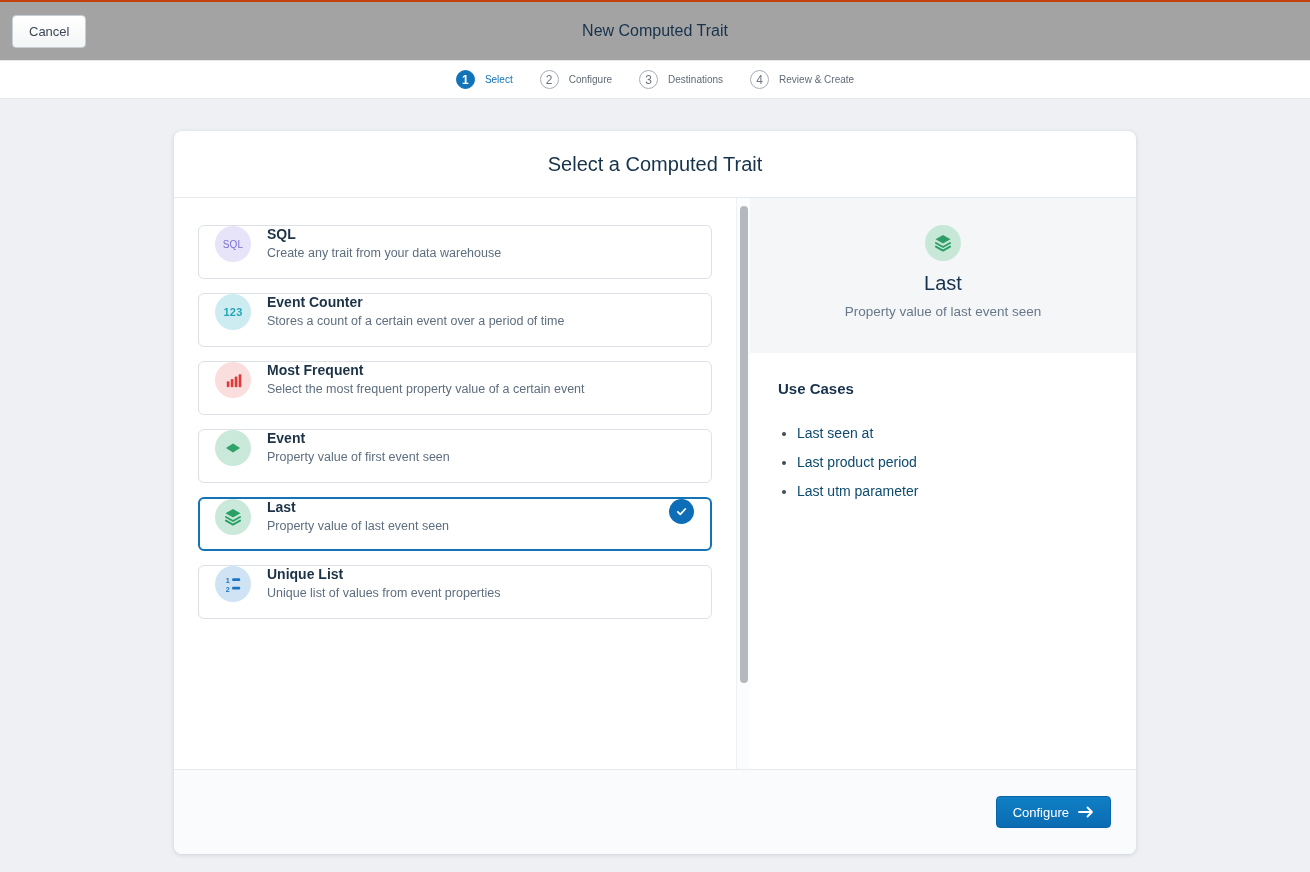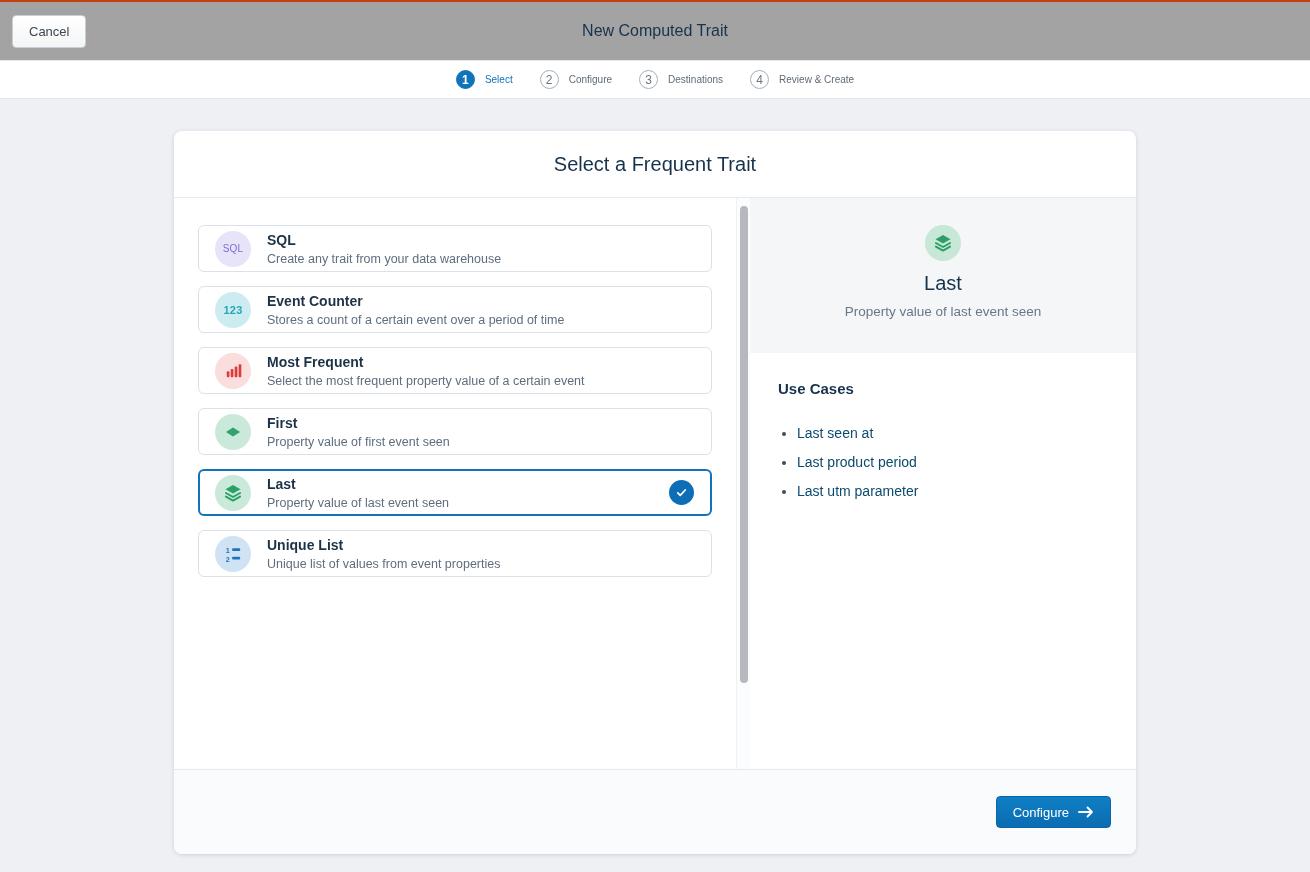--- a/index.html
+++ b/index.html
@@ -57,22 +57,22 @@
   .card-header {
     height: 67px; flex: none; border-bottom: 1px solid #e7eaec;
     display: flex; align-items: center; justify-content: center;
     font-size: 20px; font-weight: 500; color: #17324c;
   }
   .card-body { flex: 1; display: flex; min-height: 0; }
 
   
   .list-pane { width: 562px; flex: none; padding: 27px 24px 0; overflow: hidden; }
   .trait-item {
-    height: 47px; border: 1px solid #dbe1e7; border-radius: 6px; background: #fff;
-    display: flex; align-items: center; padding: 0 16px; margin-bottom: 14px;
+    height: 54px; border: 1px solid #dbe1e7; border-radius: 6px; background: #fff;
+    display: flex; align-items: flex-start; padding: 0 16px; margin-bottom: 14px;
     cursor: pointer; position: relative;
   }
   .trait-item.selected { border: 2px solid #1273b8; padding: 0 15px; }
   .trait-icon {
     width: 36px; height: 36px; border-radius: 50%; flex: none;
     display: flex; align-items: center; justify-content: center; margin-right: 16px;
   }
   .trait-text { display: flex; flex-direction: column; }
   .trait-text .name { font-size: 14px; font-weight: 700; color: #1c3247; margin-bottom: 4px; }
   .trait-text .desc { font-size: 12.5px; color: #5e6e7e; }
@@ -132,21 +132,21 @@
      <span class="step-label">Destinations</span>
    </div>
     <div class="step">
      <span class="step-circle">4</span>
      <span class="step-label">Review &amp; Create</span>
    </div>
   </div>
 
 <div class="content">
   <div class="card">
-    <div class="card-header">Select a Frequent Trait</div>
+    <div class="card-header">Select a Computed Trait</div>
     <div class="card-body">
       <div class="list-pane" id="trait-list">
           <div class="trait-item">
      <span class="trait-icon" style="background:#E7E3F8">
               <span class="badge" style="color:#7B6FD2;font-size:10px">SQL</span>
             </span>
      <span class="trait-text">
        <span class="name">SQL</span>
        <span class="desc">Create any trait from your data warehouse</span>
      </span>
@@ -177,21 +177,21 @@
      </span>
 
    </div>
           <div class="trait-item">
      <span class="trait-icon" style="background:#CBE9DA">
               <svg width="20" height="20" viewBox="0 0 24 24">
                 <polygon points="12,6.5 20.5,12 12,17.5 3.5,12" fill="#30A26B"></polygon>
               </svg>
             </span>
      <span class="trait-text">
-       <span class="name">First</span>
+       <span class="name">Event</span>
        <span class="desc">Property value of first event seen</span>
      </span>
 
    </div>
           <div class="trait-item selected">
      <span class="trait-icon" style="background:#CBE9DA">
               <svg width="20" height="20" viewBox="0 0 24 24">
                 <polygon points="12,2.5 21,7.5 12,12.5 3,7.5" fill="#2AA065"></polygon>
                 <path d="M3.5 12 L12 16.8 L20.5 12" fill="none" stroke="#2AA065" stroke-width="2.3" stroke-linejoin="round" stroke-linecap="round"></path>
                 <path d="M3.5 16.3 L12 21.1 L20.5 16.3" fill="none" stroke="#2AA065" stroke-width="2.3" stroke-linejoin="round" stroke-linecap="round"></path>

